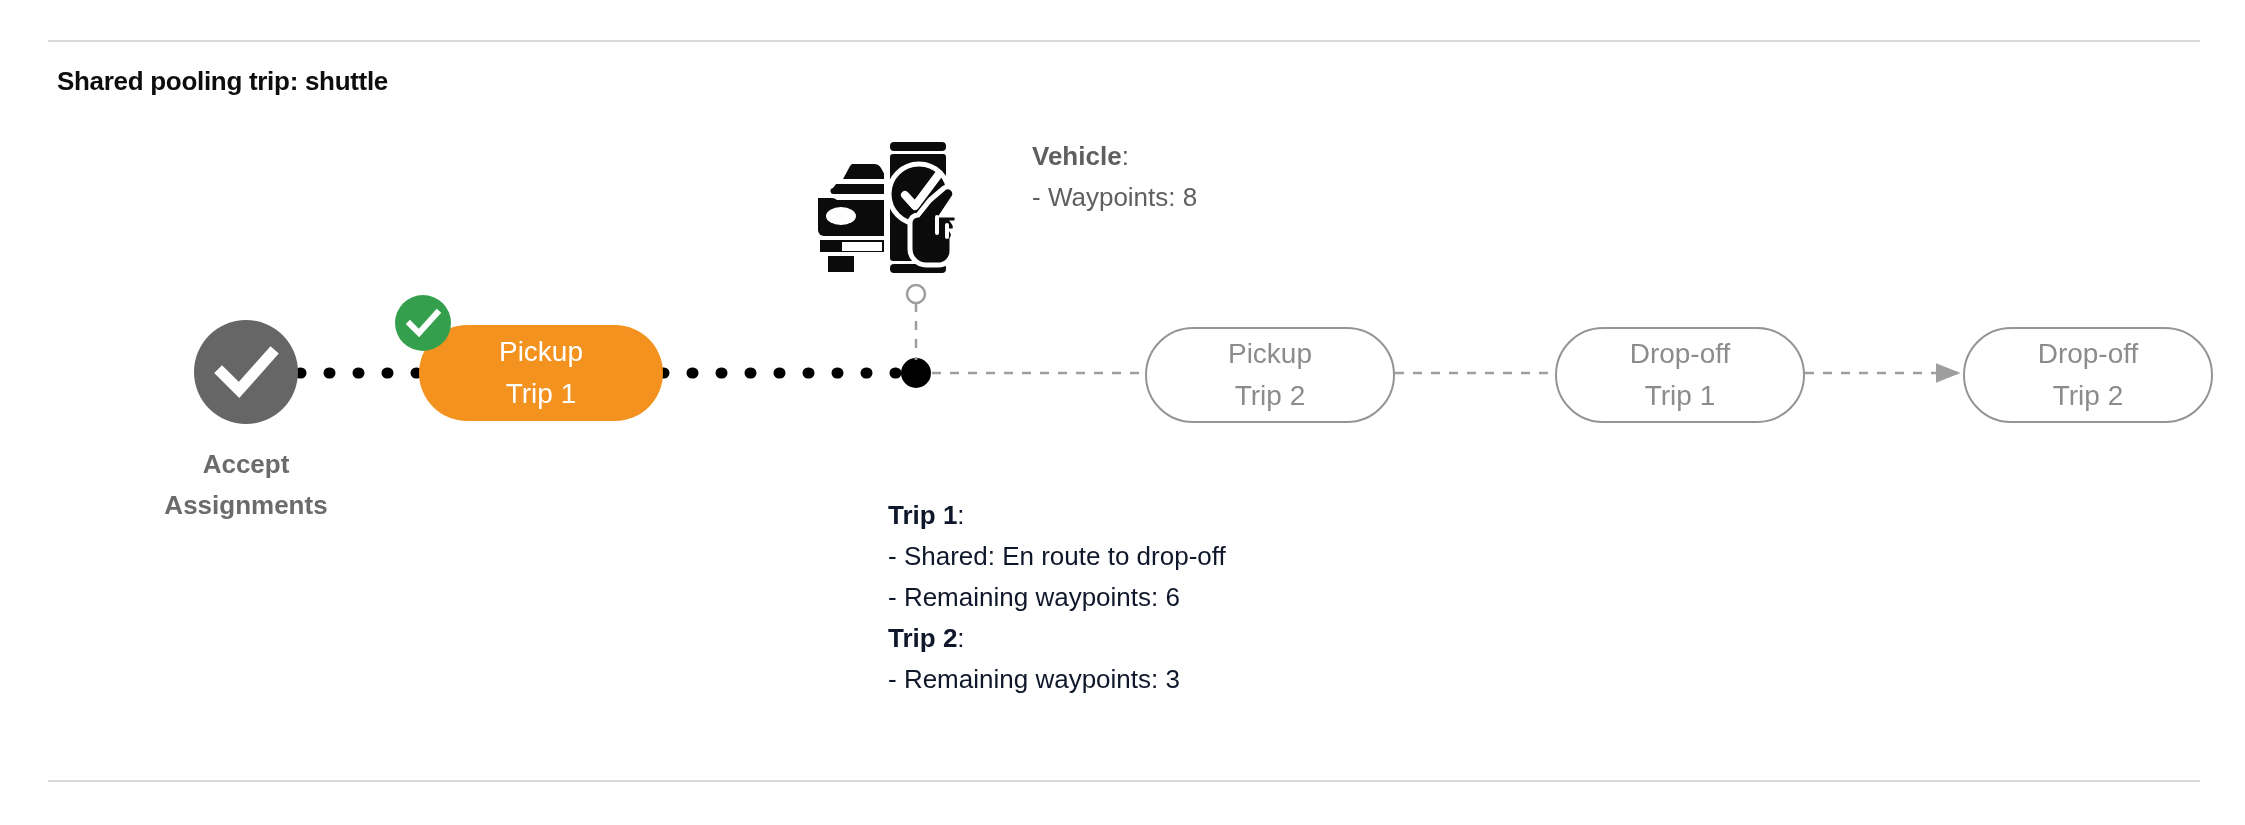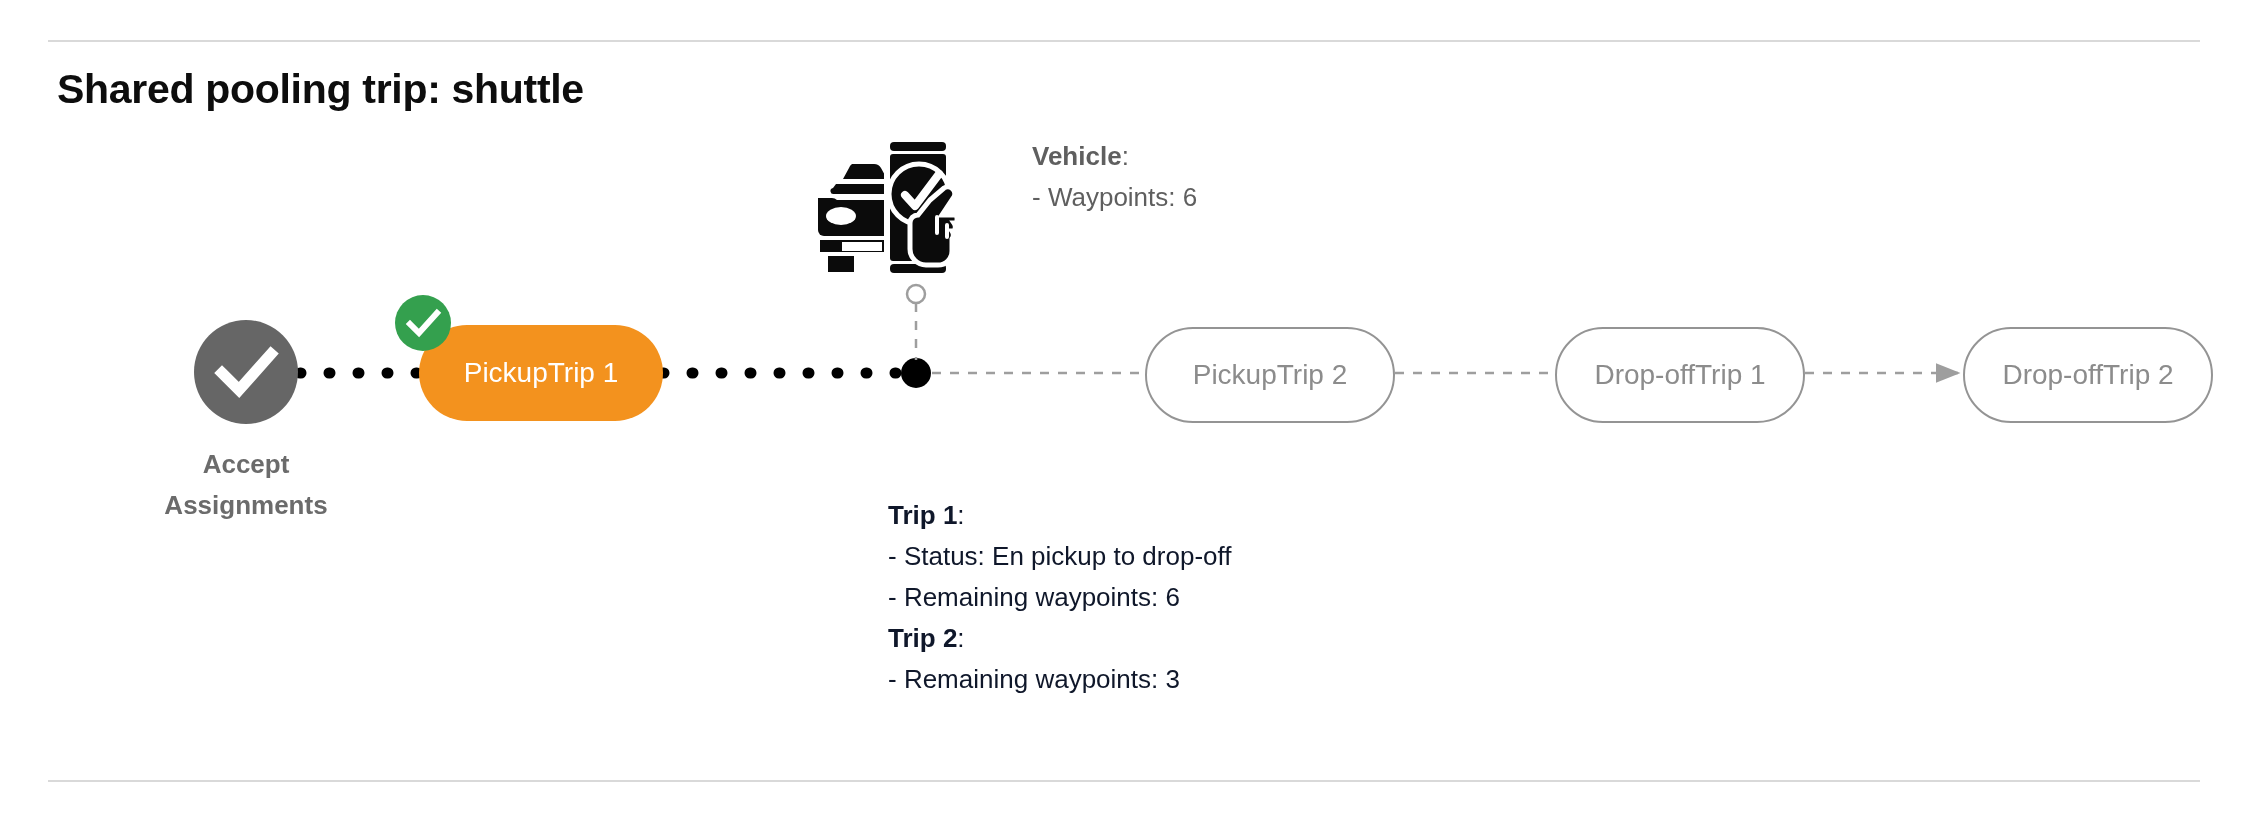--- a/index.html
+++ b/index.html
@@ -22,21 +22,21 @@
     height: 2px;
     background: #d9d9d9;
   }
   .divider.top { top: 40px; }
   .divider.bottom { top: 780px; }
 
   .page-title {
     position: absolute;
     left: 57px;
     top: 66px;
-    font-size: 41px;
+    font-size: 26px;
     font-weight: bold;
     color: #0d0d0d;
     letter-spacing: -0.3px;
     white-space: nowrap;
   }
 
   
   #flow-canvas {
     position: absolute;
     left: 0;
@@ -68,21 +68,21 @@
     color: #6b6b6b;
     font-weight: bold;
   }
 
   
   .pill {
     position: absolute;
     box-sizing: border-box;
     border-radius: 60px;
     display: flex;
-    flex-direction: row;
+    flex-direction: column;
     align-items: center;
     justify-content: center;
     text-align: center;
   }
   .pill .line { display: block; white-space: nowrap; }
 
   .pill-active {
     left: 419px;
     top: 325px;
     width: 244px;
@@ -244,26 +244,26 @@
                a16 16 0 0 1 -16 -16 v-26 a8 8 0 0 1 8 -8 z" fill="#0b0b0b" stroke="#ffffff" stroke-width="5"></path>
       <path d="M119 95 v16 M129 103 v12 M137 111 v10" stroke="#ffffff" stroke-width="4" stroke-linecap="round" fill="none"></path>
     </g>
   </svg>
 </div>
 
 <div class="vehicle-info">
   <div>
     <span class="hdr">Vehicle</span><span>:</span>
   </div>
-  <div>- Waypoints: 6</div>
+  <div>- Waypoints: 8</div>
 </div>
 
 <div class="trip-info">
   <div>
     <span class="hdr">Trip 1</span><span>:</span>
   </div>
-  <div>- Status:  En pickup to drop-off</div>
+  <div>- Shared:  En route to drop-off</div>
   <div>- Remaining waypoints: 6</div>
   <div>
     <span class="hdr">Trip 2</span><span>:</span>
   </div>
   <div>- Remaining waypoints: 3</div>
 </div>
 
 </body></html>

